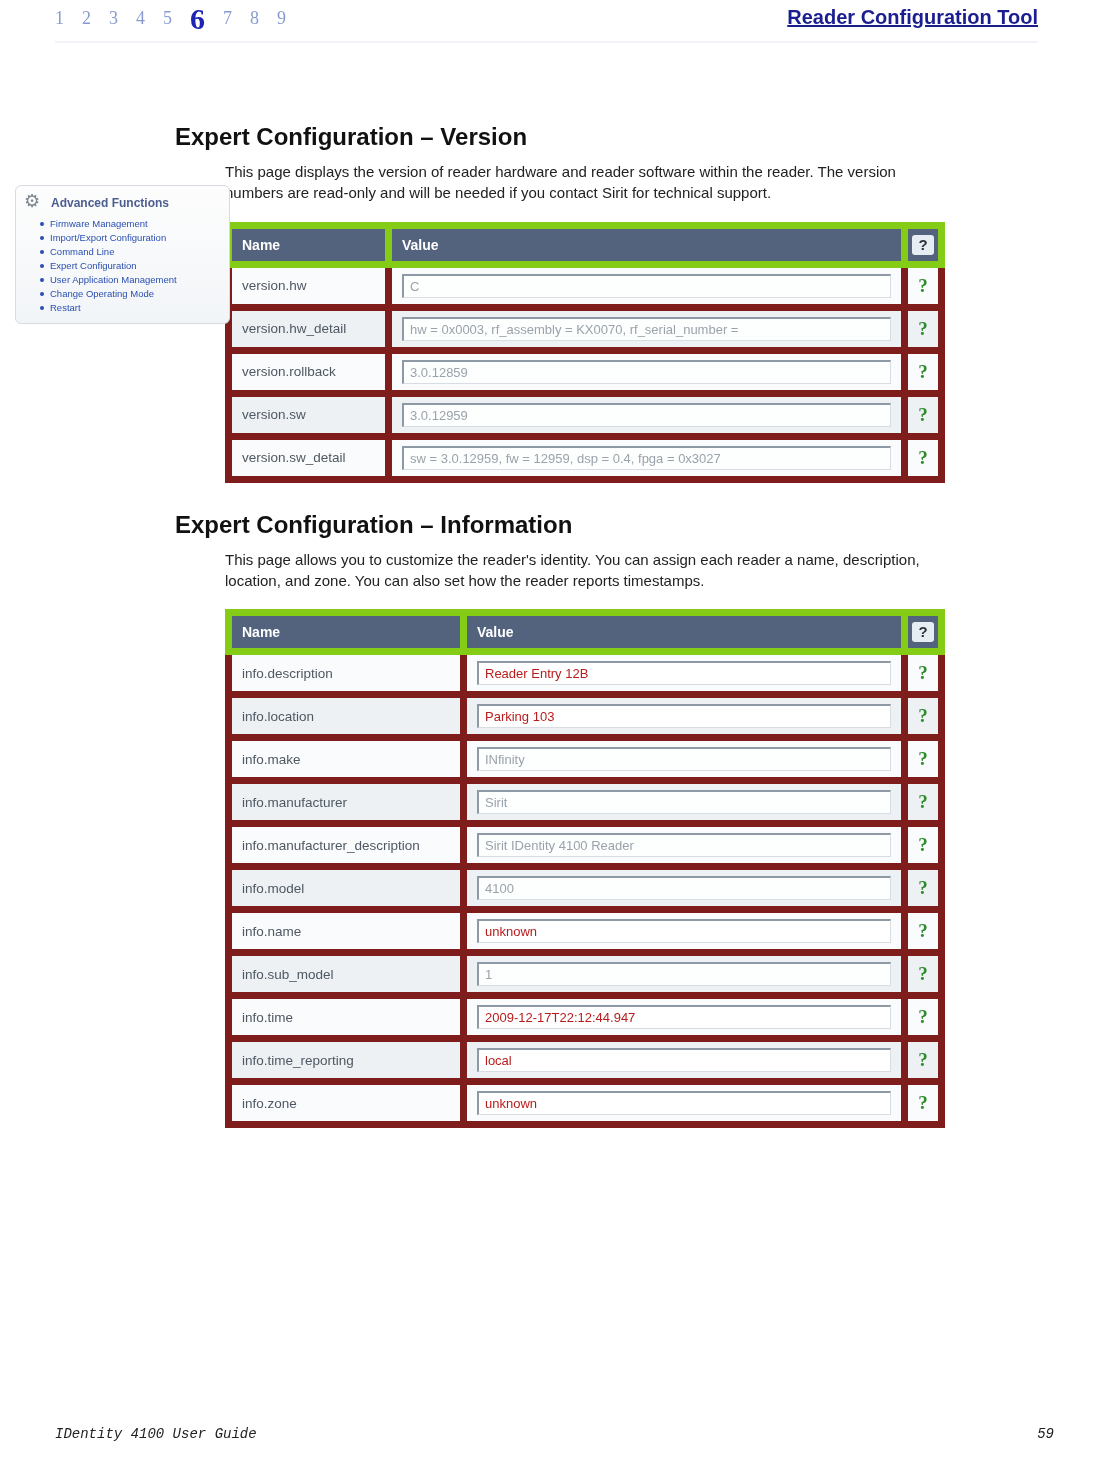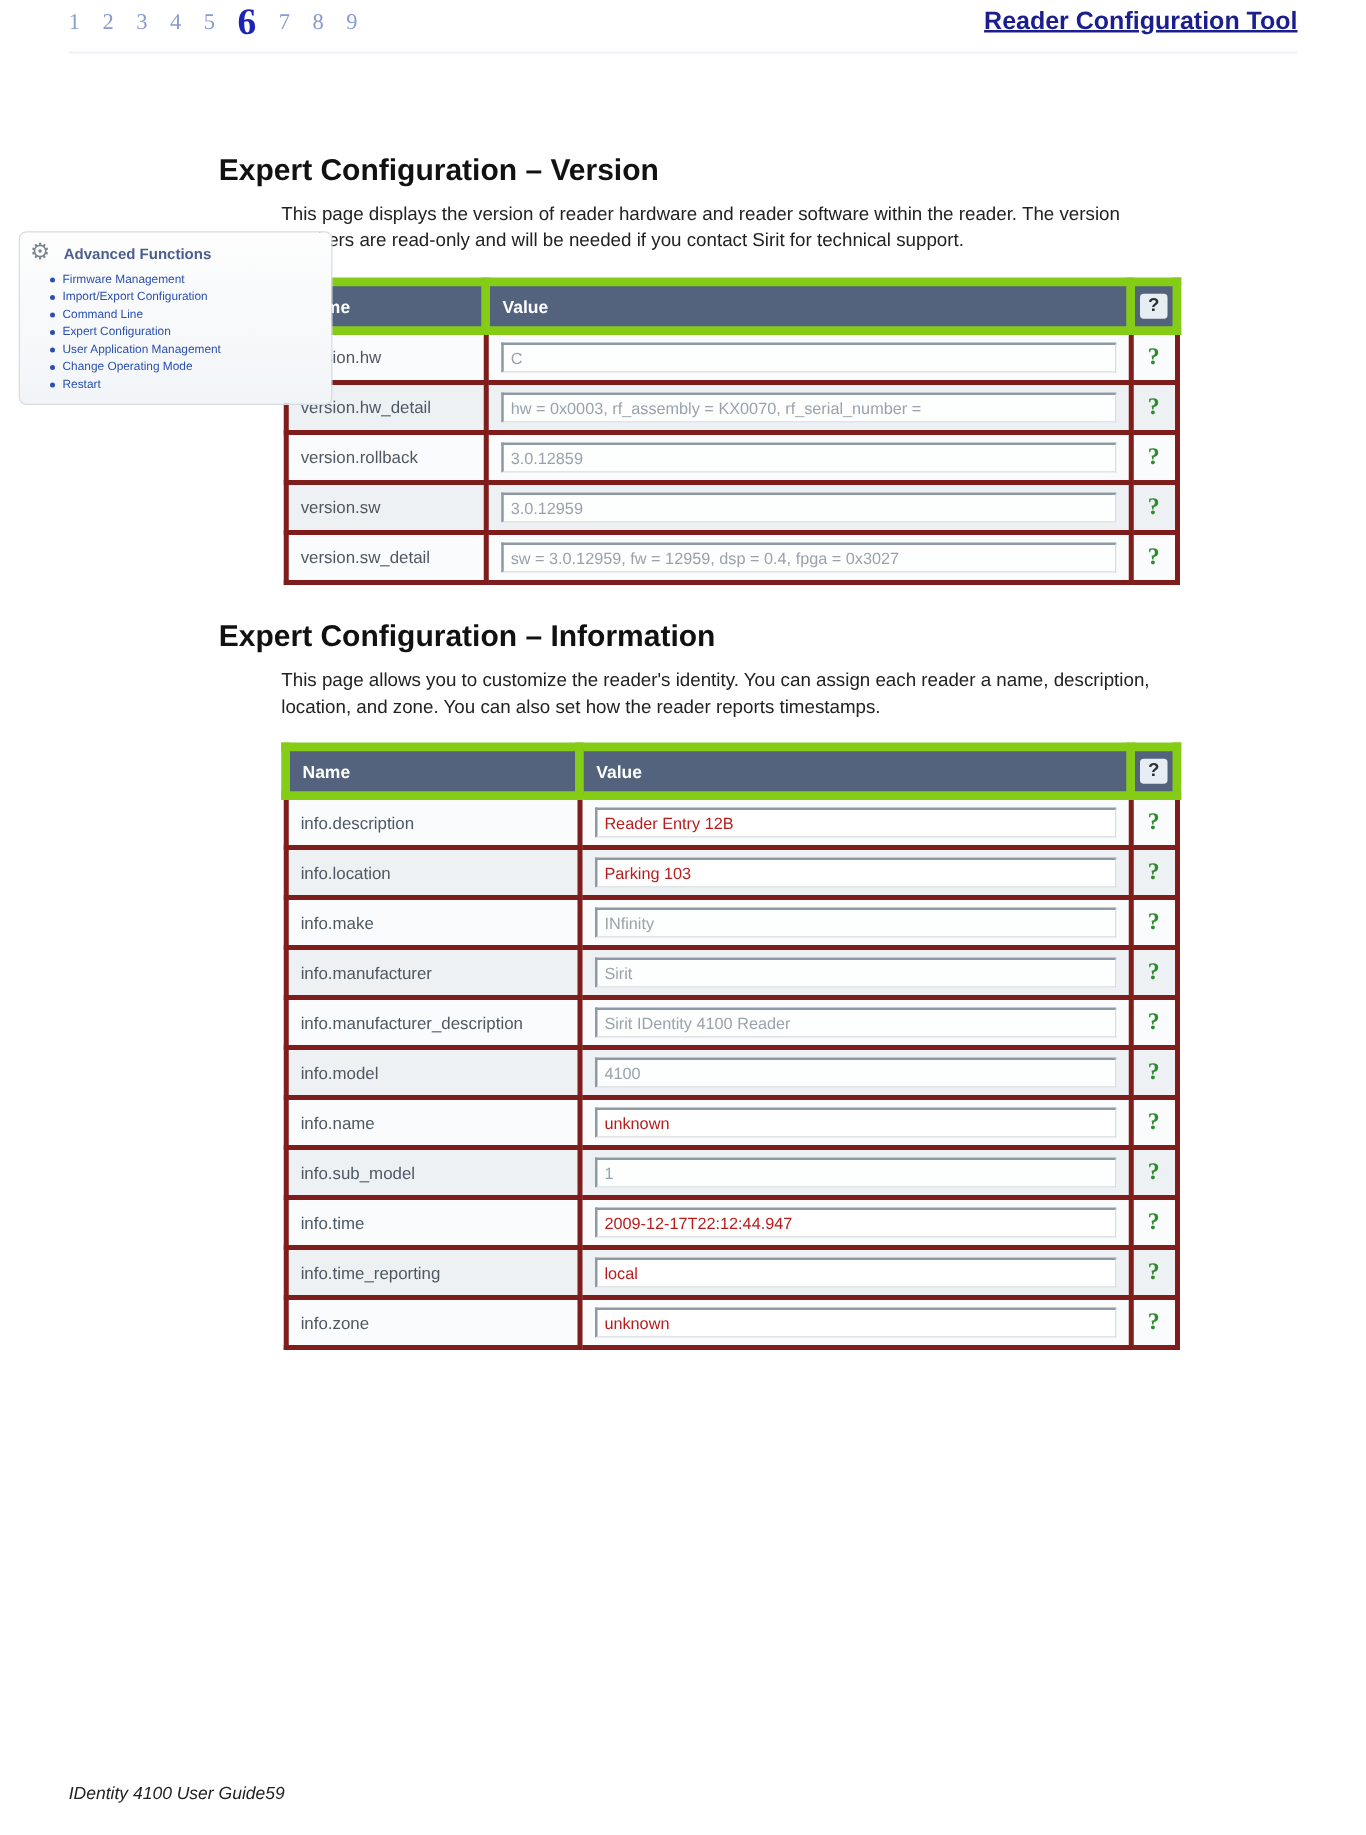--- a/index.html
+++ b/index.html
@@ -58,21 +58,21 @@
 
   .content-wrap {
     position: relative;
   }
 
   
   .sidebar {
     position: absolute;
     left: -40px;
     top: 62px;
-    width: 251px;
+    width: 215px;
     border: 1px solid #d6dce2;
     border-radius: 6px;
     background: linear-gradient(#fdfdfd,#f2f5f8);
     padding: 6px 8px 8px 8px;
     font-size: 10px;
   }
   .sidebar-header {
     display: flex;
     align-items: center;
     gap: 5px;
@@ -166,21 +166,21 @@
     border-radius: 3px;
     width: 22px;
     height: 20px;
     line-height: 20px;
     text-align: center;
     font-size: 15px;
   }
   .cfg-table tr:nth-child(odd) td { background: #fafbfc; }
   .cfg-table tr:nth-child(even) td { background: #eef1f4; }
   .cfg-table td {
-    border: 4px solid #7f1d1d;
+    border: 7px solid #7f1d1d;
     padding: 6px 10px;
     font-size: 13.5px;
     color: #4e5862;
     vertical-align: middle;
   }
   .cfg-table td.name-col {
     white-space: nowrap;
   }
   .t1 td.name-col { width: 160px; }
   .t2 td.name-col { width: 235px; }
@@ -210,24 +210,25 @@
     font-weight: bold;
     text-decoration: none;
     font-family: Georgia, 'Times New Roman', serif;
   }
 
   
   .footer {
     position: absolute;
     bottom: 26px;
     left: 55px;
-    right: 71px;
+    right: 39px;
     display: flex;
+    justify-content: space-between;
     font-style: italic;
-    font-family: Liberation Sans, sans-serif;
+    font-family: Liberation Mono, monospace;
     color: #222;
     font-size: 14px;
   }
   .footer .left .emph { font-style: italic; }
   .footer .right { font-style: italic; }
 </style>
 </head>
 <body>
 
 <div class="page">

